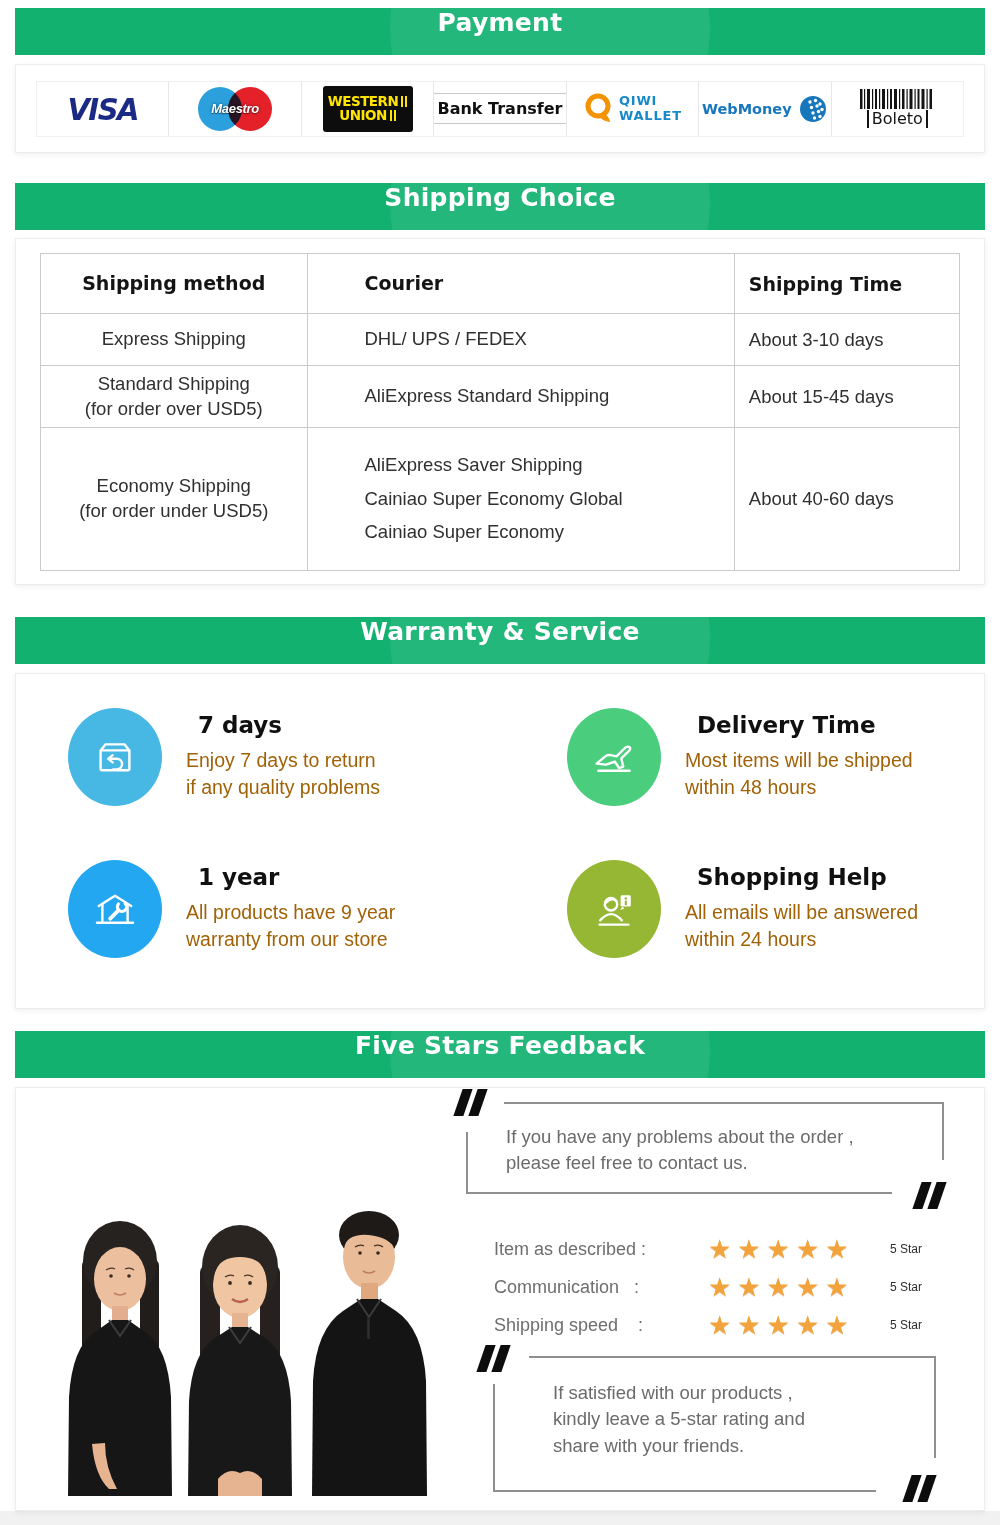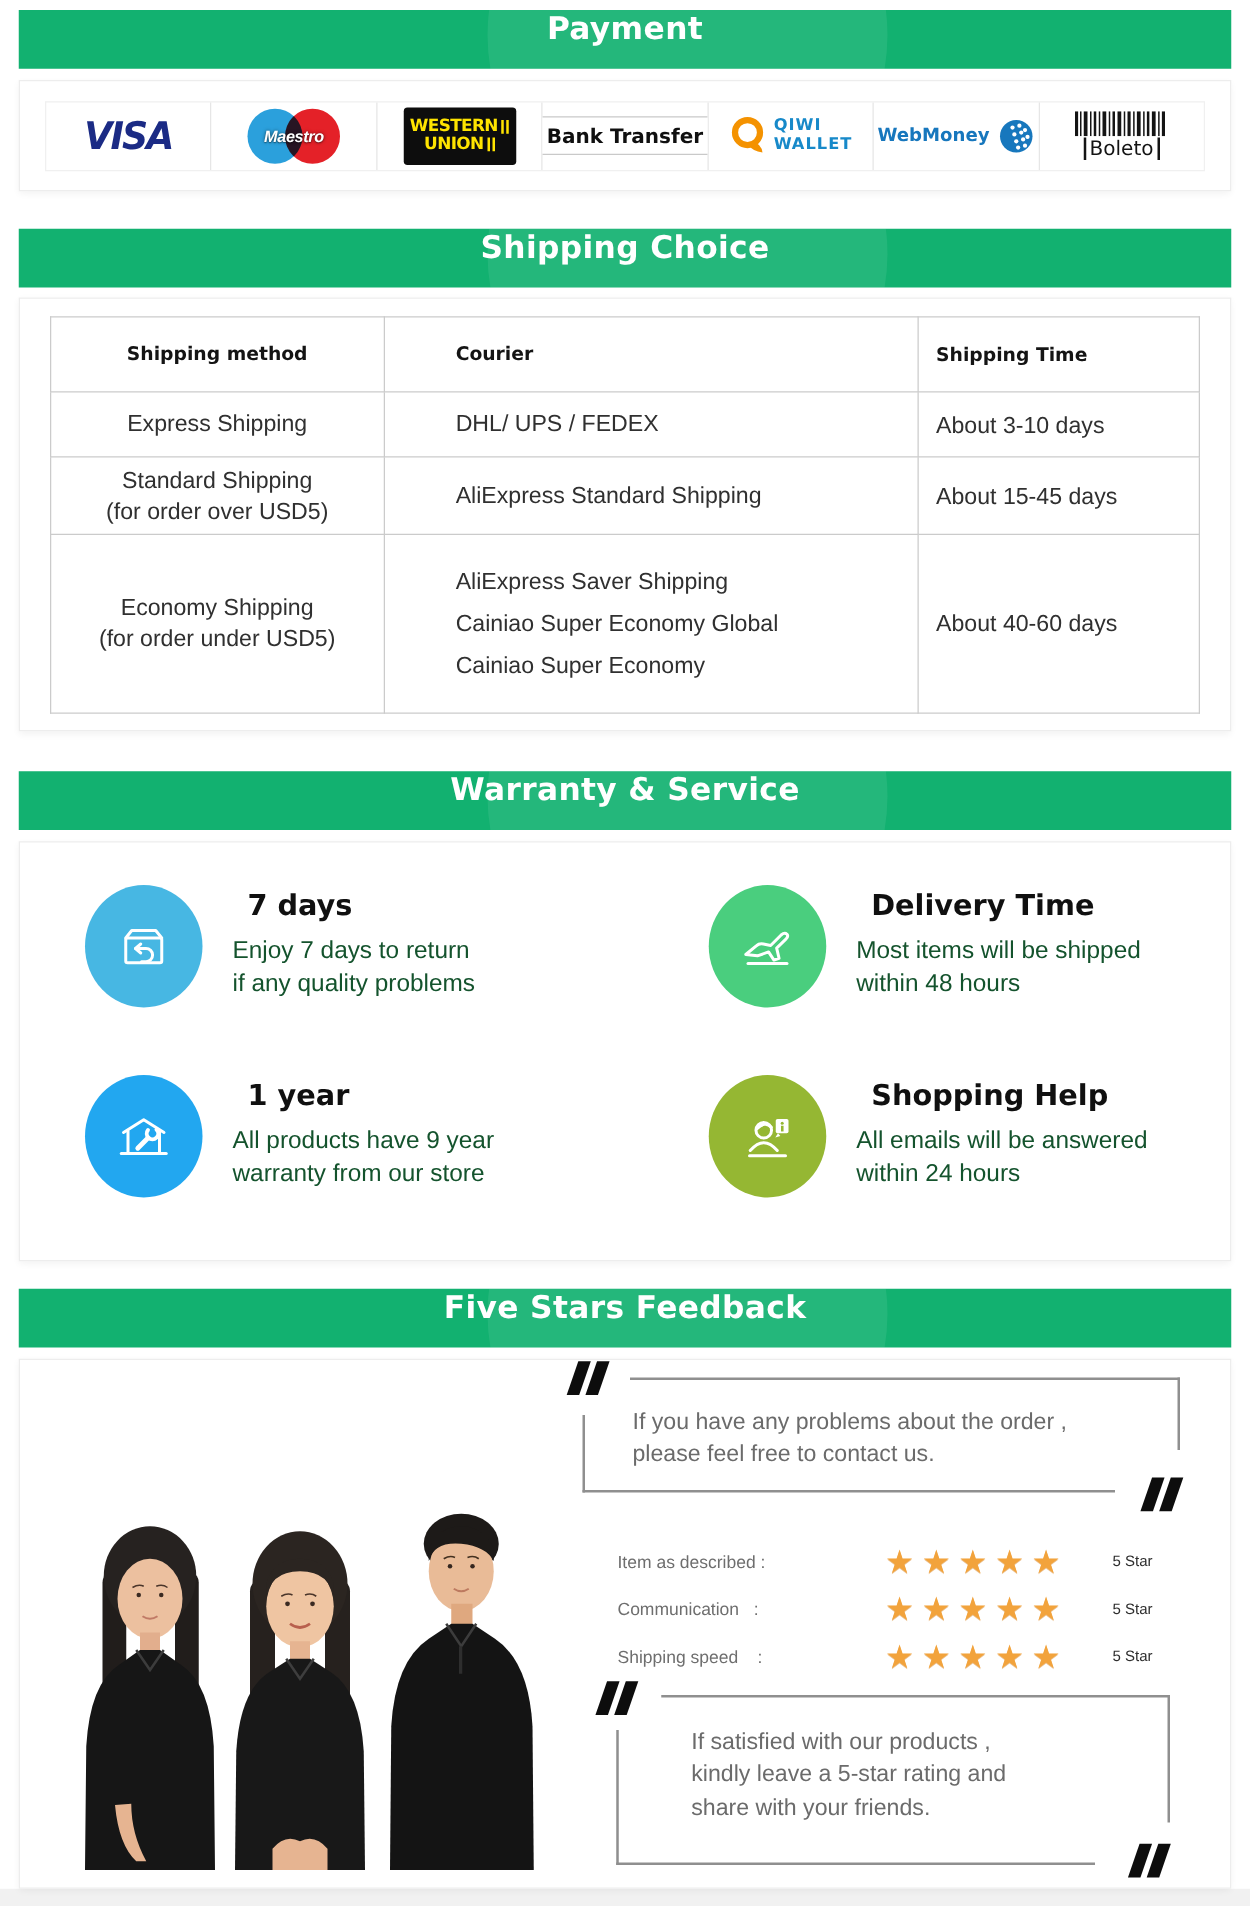--- a/index.html
+++ b/index.html
@@ -59,39 +59,39 @@
   .wm-txt { color:#1777bd; font-family:"DejaVu Sans", sans-serif; font-weight:bold; font-size:14.5px; }
 
   .boleto { display:flex; flex-direction:column; align-items:center; gap:1px; }
   .boleto-txt { font-size:16px; color:#141414; border-left:2px solid #141414; border-right:2px solid #141414; padding:0 3px; line-height:1.1; font-family:"DejaVu Sans", sans-serif; }
 
   
   .table-panel { height:347px; margin-bottom:32px; padding:14px 24px; }
   table.ship { width:100%; border-collapse:collapse; table-layout:fixed; }
   table.ship td { border:1px solid #cbcbcb; font-size:18.5px; color:#303030; vertical-align:middle; }
   .colw1 { width:29%; } .colw2 { width:46.5%; } .colw3 { width:24.5%; }
-  tr.hrow td { height:60px; font-family:"DejaVu Sans", sans-serif; font-weight:bold; font-size:15px; color:#141414; }
+  tr.hrow td { height:60px; font-family:"DejaVu Sans", sans-serif; font-weight:bold; font-size:19px; color:#141414; }
   tr.r1 td { height:52px; } tr.r2 td { height:62px; } tr.r3 td { height:143px; }
   td.c1 { text-align:center; line-height:1.35; }
   td.c2 { padding-left:57px; line-height:1.35; }
   td.c3 { padding-left:14px; }
   td.c2 p { margin:9px 0; }
   td.c2 p:only-child { margin:0; }
 
   
   .war-panel { height:336px; margin-bottom:22px; padding-top:34px;
     display:grid; grid-template-columns:1fr 1fr; grid-template-rows:152px 152px; }
   .w-item { display:flex; gap:24px; padding-left:52px; }
   .w-item:nth-child(even) { padding-left:67px; }
   .w-circle { width:94px; height:98px; border-radius:50%; flex:none;
     display:flex; align-items:center; justify-content:center; }
   .bg-blue1 { background:#47b7e3; } .bg-green1 { background:#4ace7e; }
   .bg-blue2 { background:#22a7f0; } .bg-olive { background:#95b733; }
   .w-text h3 { margin:4px 12px 9px; font-family:"DejaVu Sans", sans-serif; font-size:23px; color:#101010; }
-  .w-text p { margin:0; font-size:19.5px; color:#14532d; line-height:1.36; }
+  .w-text p { margin:0; font-size:19.5px; color:#a16207; line-height:1.36; }
 
   
   .fb-panel { height:424px; position:relative; }
   .photo { position:absolute; left:16px; bottom:14px; }
 
   .qbox { position:absolute; }
   .quote-top { top:14px; right:40px; width:478px; height:92px; }
   .quote-bottom { bottom:18px; right:48px; width:443px; height:136px; }
   .qline { position:absolute; background:#8f8f8f; }
   .qt-t { top:0; left:38px; right:0; height:2px; }
@@ -106,21 +106,21 @@
   .quote-bottom .qtext { left:60px; top:24px; }
   .qm { position:absolute; display:flex; gap:5px; }
   .qm i { width:10px; height:27px; background:#0d0d0d; transform:skewX(-19deg); display:block; }
   .qm-open-top { top:-13px; left:-8px; }
   .qm-close-top { bottom:-15px; right:2px; }
   .qm-open-bot { top:-11px; left:-12px; }
   .qm-close-bot { bottom:-10px; right:4px; }
 
   .ratings { position:absolute; right:30px; top:142px; width:460px; }
   .r-row { display:flex; align-items:center; height:38px; }
-  .r-label { width:214px; font-size:14px; color:#6e6e6e; white-space:pre; }
+  .r-label { width:214px; font-size:18px; color:#6e6e6e; white-space:pre; }
   .r-stars { width:182px; font-size:26px; color:#f2a33c; letter-spacing:6px; line-height:1;
     text-shadow:0 1px 0 rgba(214,130,32,0.5); }
   .r-value { font-size:12px; color:#2e2e2e; }
 
   .footer-strip { height:15px; background:#f1f1f1; width:100%; margin-top:0; }
 </style>
 </head>
 <body>
 
 <div class="wrap">

